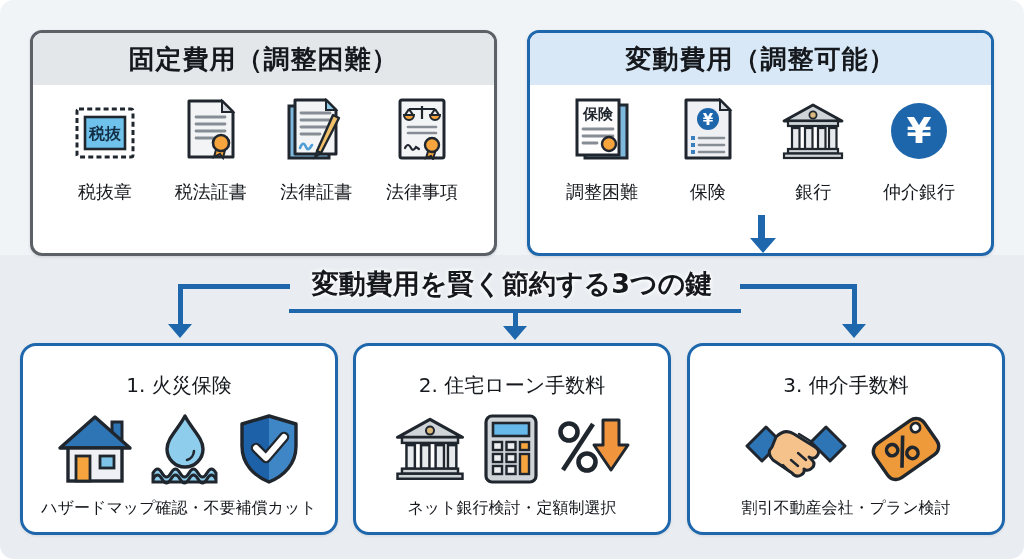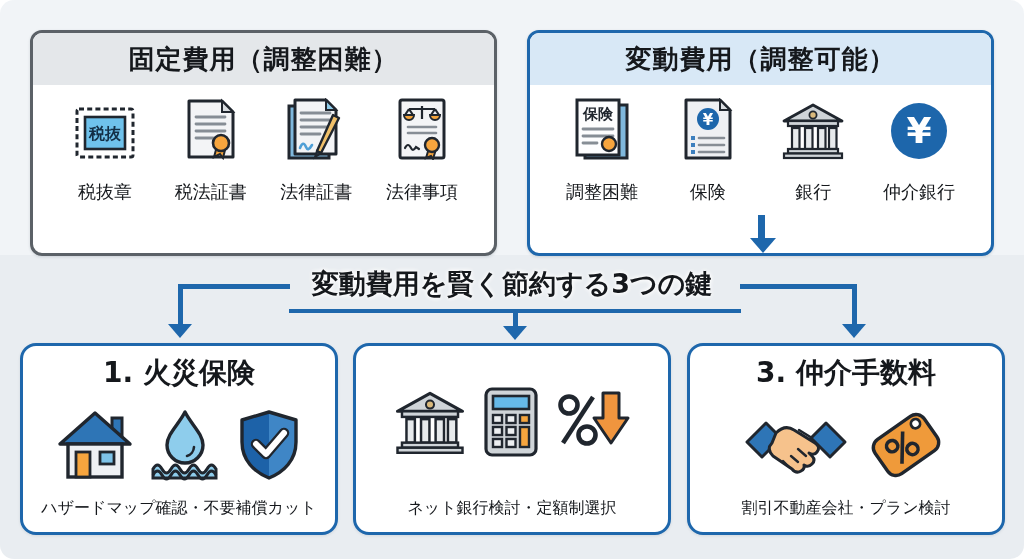--- a/index.html
+++ b/index.html
@@ -36,21 +36,21 @@
     text-shadow:0 0 5px #fff,0 0 5px #fff,0 0 2px #fff; }
   .hl-underline { position:absolute; top:309px; left:289px; width:452px; height:4px;
     background:#1e67ac; }
 
   
   .bcard { position:absolute; top:343px; height:192px; width:318px; background:#fff;
     border:3px solid #1e67ac; border-radius:16px; box-sizing:border-box;
     display:flex; flex-direction:column; align-items:center;
     box-shadow:0 1px 3px rgba(20,40,60,.10); }
   #bcard-1 { left:20px; } #bcard-2 { left:353px; } #bcard-3 { left:687px; }
-  .bcard .t    { margin-top:8px; font-size:28px; font-weight:bold; white-space:nowrap; }
+  .bcard .t    { margin-top:26px; font-size:20px; font-weight:normal; white-space:nowrap; }
   .bcard .arts { flex:1; display:flex; align-items:center; justify-content:center; gap:16px; }
   .bcard .note { margin-bottom:13px; font-size:16px; font-weight:normal; white-space:nowrap; }
 
   svg { display:block; }
   .ov { overflow:visible; }
 </style>
 </head>
 <body>
 
 <div class="stage">
@@ -254,20 +254,21 @@
           <path d="M33 3 L60 11 V33 C60 51 48 63 33 69 C18 63 6 51 6 33 V11 Z" fill="none" stroke="#20262e" stroke-width="3.4" stroke-linejoin="round"></path>
           <path d="M20 35 L30 45 L48 24" fill="none" stroke="#20262e" stroke-width="10.5" stroke-linecap="round" stroke-linejoin="round"></path>
           <path d="M20 35 L30 45 L48 24" fill="none" stroke="#fff" stroke-width="6" stroke-linecap="round" stroke-linejoin="round"></path>
         </svg>
       </span>
     </div>
     <div class="note">ハザードマップ確認・不要補償カット</div>
   </div>
 
   <div class="bcard" id="bcard-2">
+    <div class="t">2. 住宅ローン手数料</div>
     <div class="arts">
       <span>
         <svg width="72" height="65" viewBox="0 0 64 58">
           <polygon points="32,3 61,19 3,19" fill="#cfd4d8" stroke="#20262e" stroke-width="2.8" stroke-linejoin="round"></polygon>
           <circle cx="32" cy="13" r="3.6" fill="#d9b97c" stroke="#20262e" stroke-width="1.8"></circle>
           <rect x="7" y="19" width="50" height="5" fill="#cfd4d8" stroke="#20262e" stroke-width="2.2"></rect>
           <g fill="#e7eaec" stroke="#20262e" stroke-width="2.2">
             <rect x="11" y="26" width="7.5" height="21"></rect>
               <rect x="24" y="26" width="7.5" height="21"></rect>
             <rect x="37" y="26" width="7.5" height="21"></rect>

